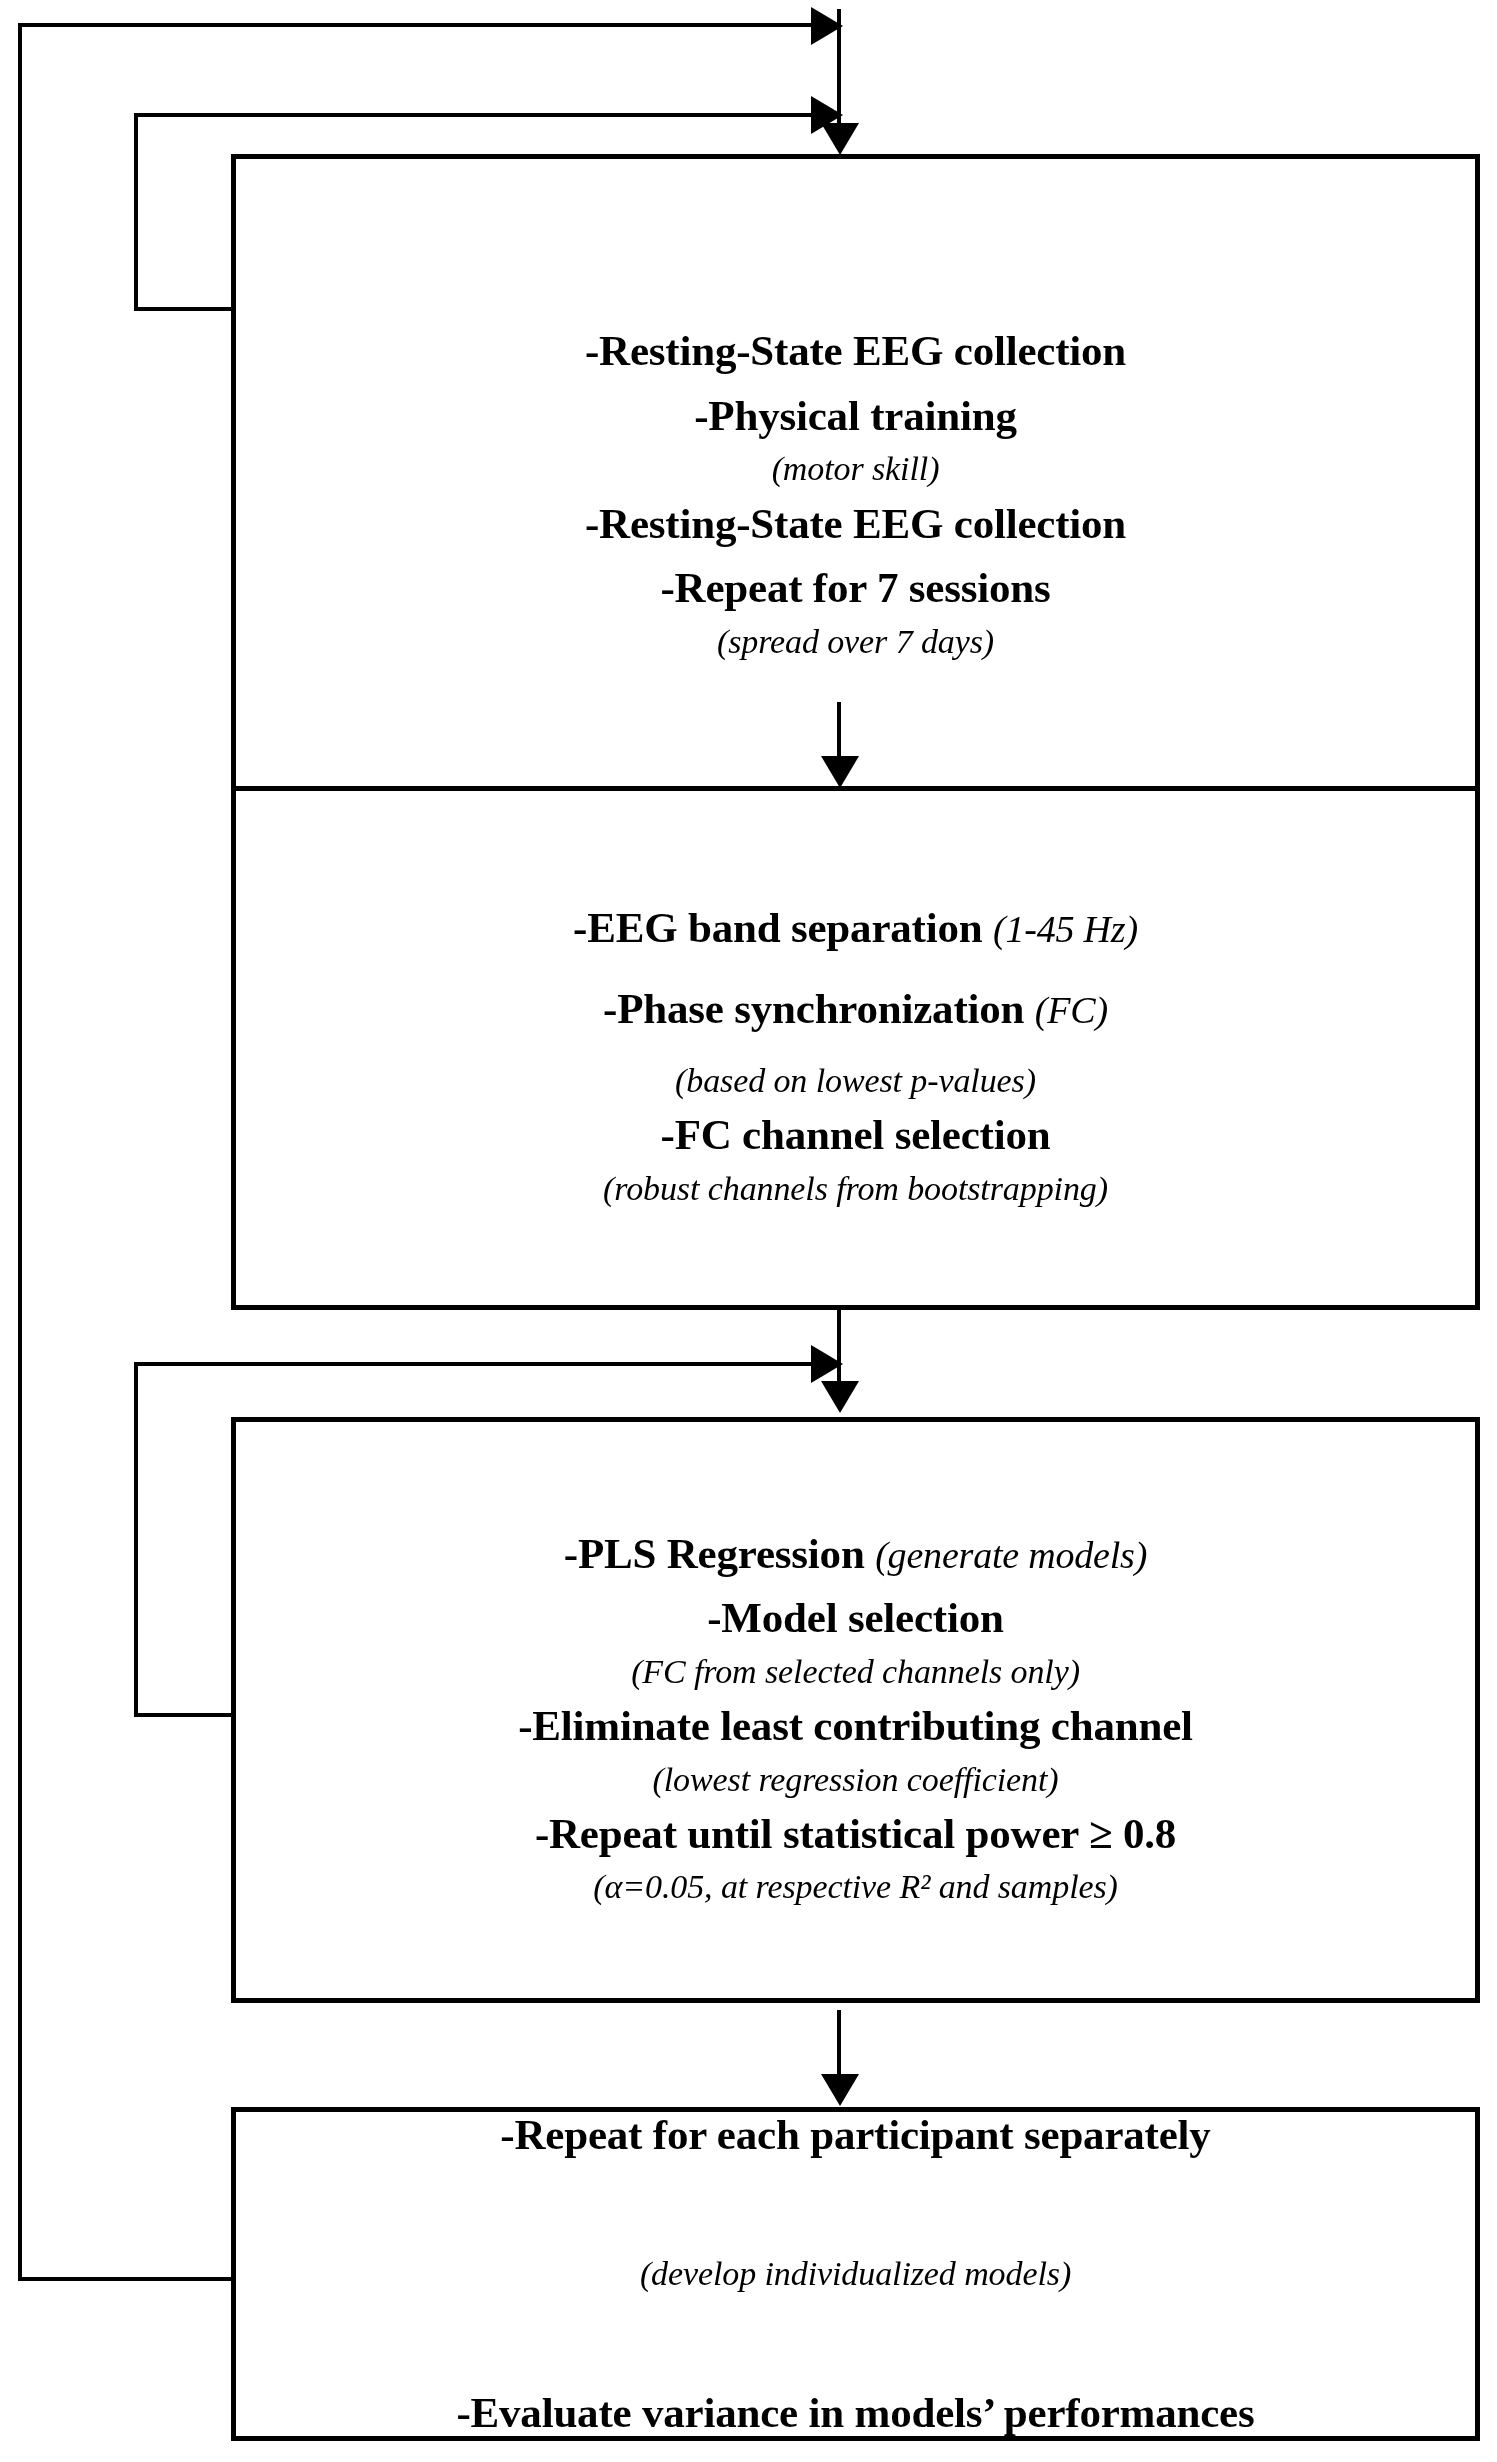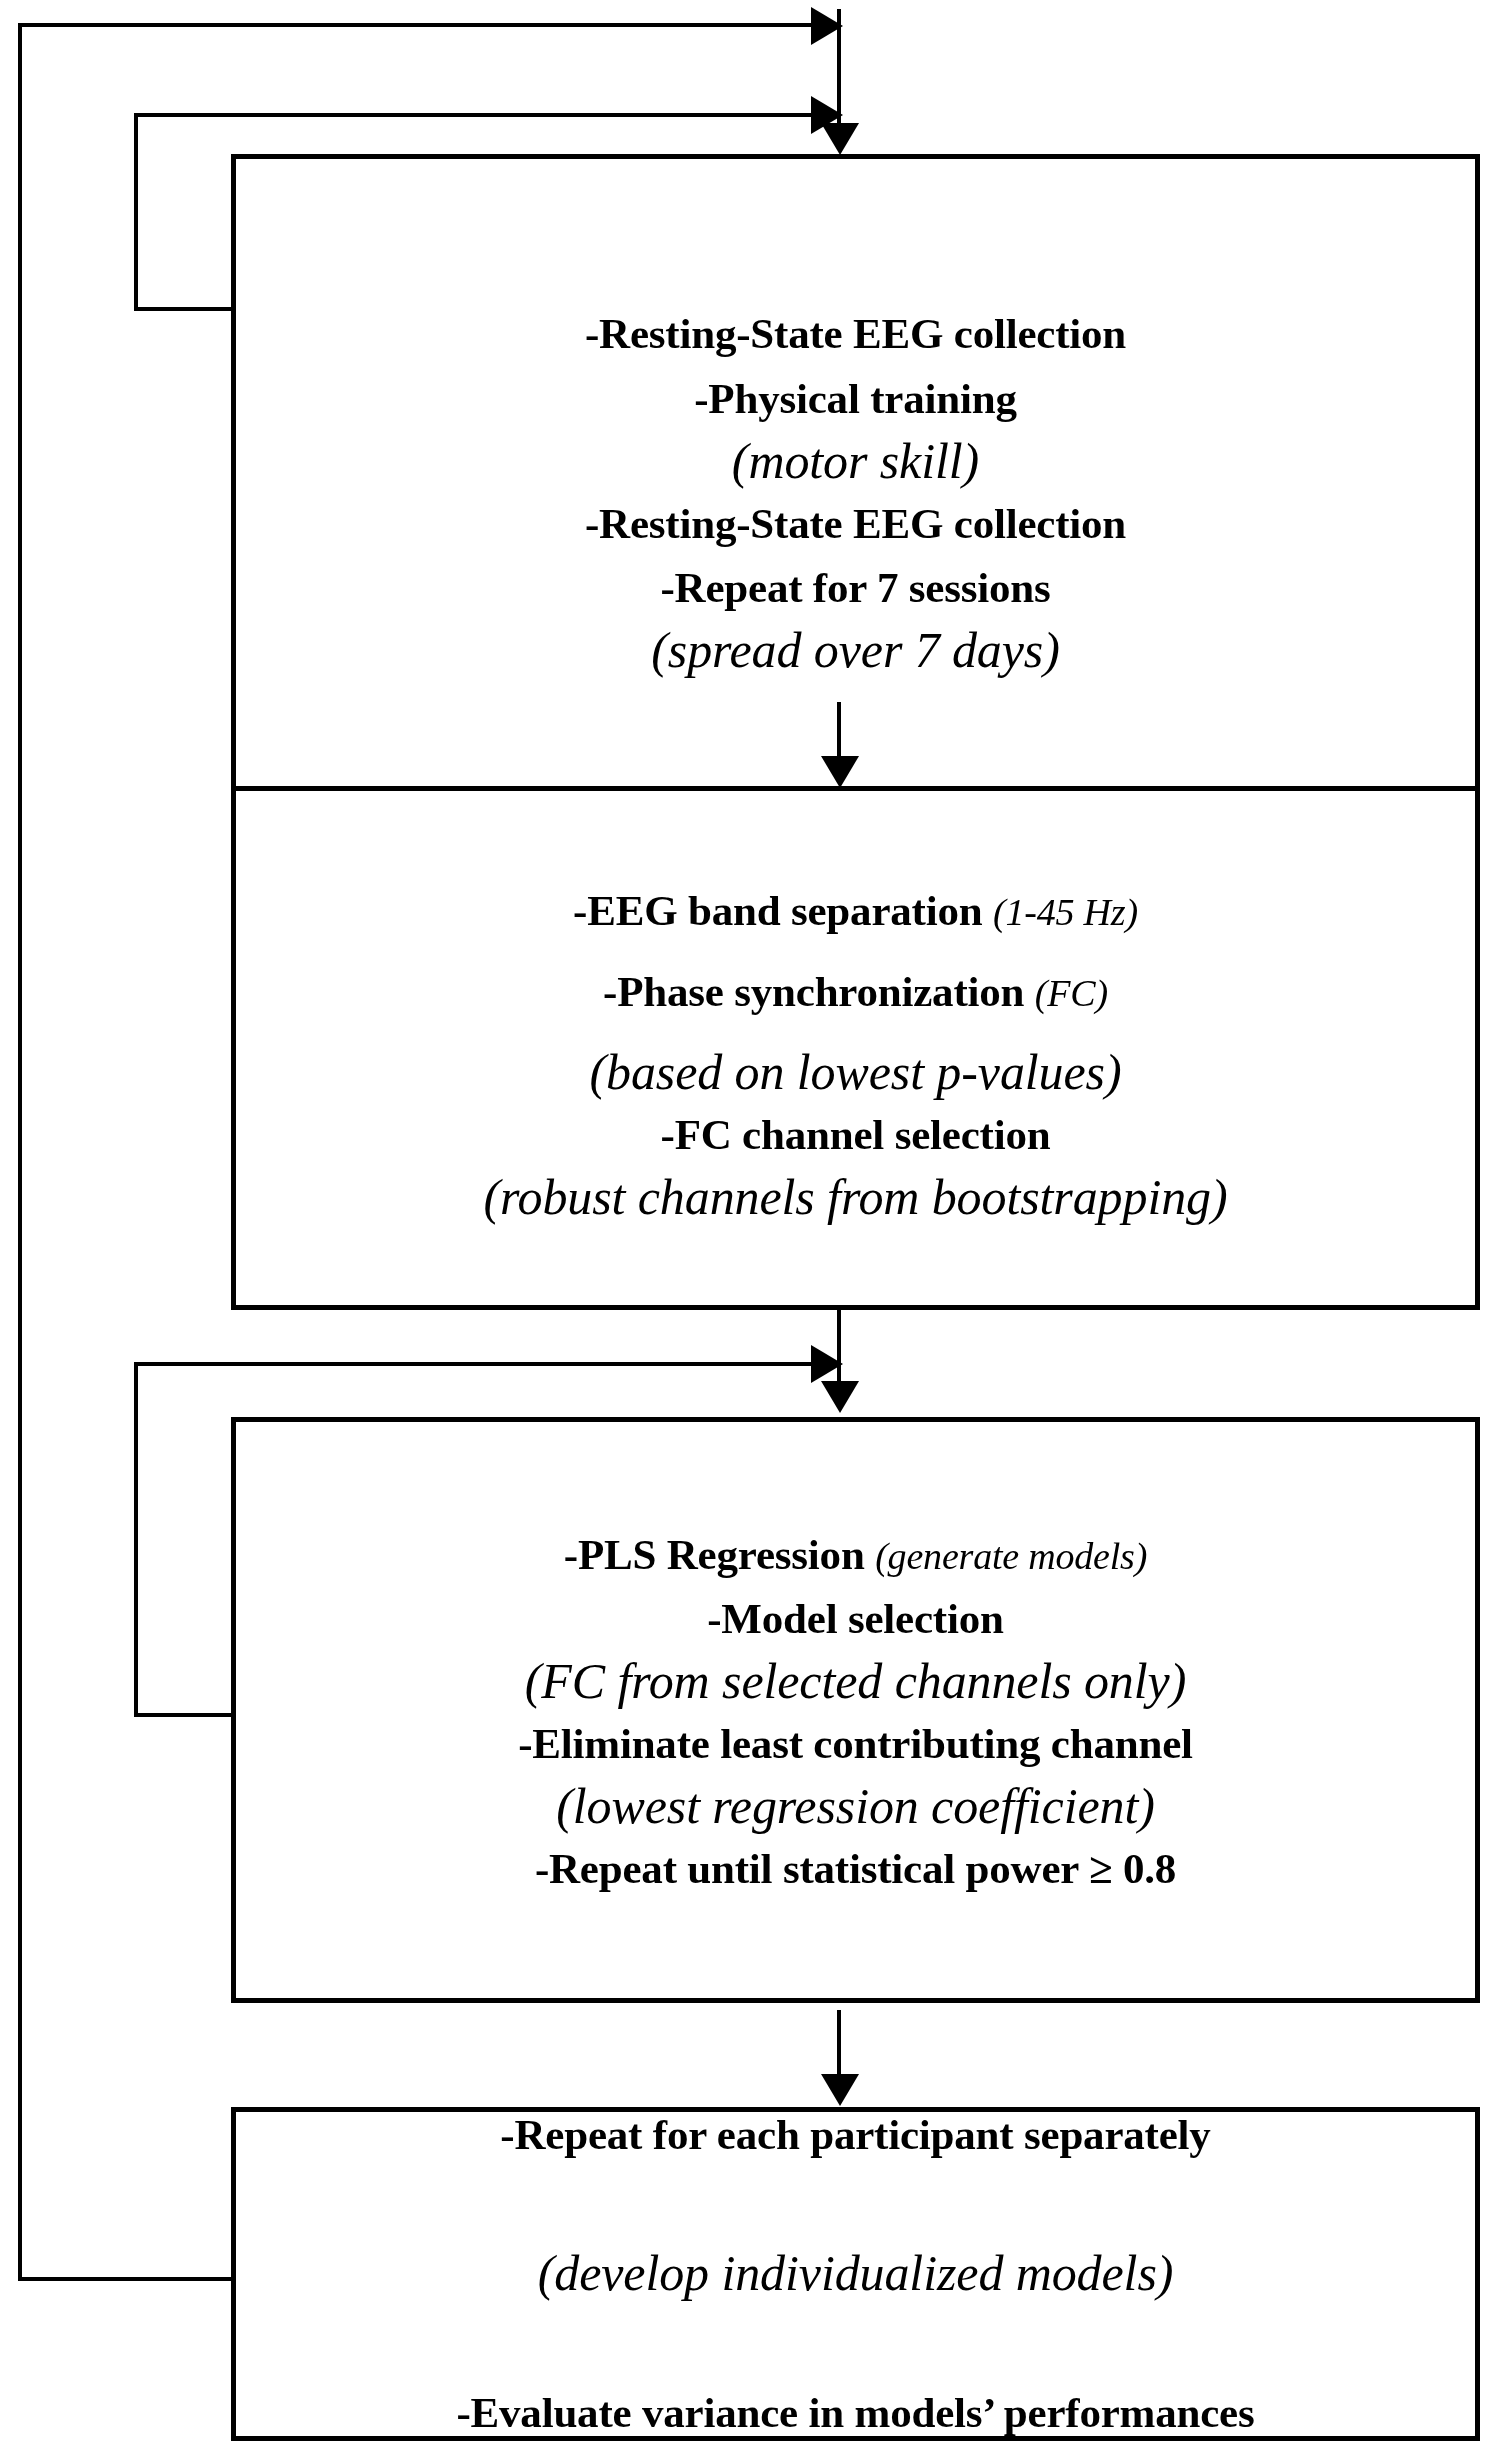--- a/index.html
+++ b/index.html
@@ -35,21 +35,21 @@
     text-align: center;
   }
   .ln.b {
     font-weight: bold;
     font-size: 43px;
     line-height: 1.06;
     letter-spacing: -0.2px;
   }
   .ln.i {
     font-style: italic;
-    font-size: 50px;
+    font-size: 34px;
     line-height: 1.06;
     letter-spacing: -0.1px;
   }
   .ln.mix {
     font-weight: bold;
     font-size: 43px;
     line-height: 1.06;
     letter-spacing: -0.2px;
     margin-top: 16px;
   }
@@ -152,20 +152,21 @@
     <span class="ln b">-Model selection</span>
     <div class="spacer-sm"></div>
     <span class="ln i">(FC from selected channels only)</span>
     <div class="spacer-sm"></div>
     <span class="ln b">-Eliminate least contributing channel</span>
     <div class="spacer-sm"></div>
     <span class="ln i">(lowest regression  coefficient)</span>
     <div class="spacer-sm"></div>
     <span class="ln b">-Repeat until statistical power ≥ 0.8</span>
     <div class="spacer-sm"></div>
+    <span class="ln i">(α=0.05, at respective R² and samples)</span>
   </div>
 
   <div class="vline" style="left:837px; top:2010px; height:69px;"></div>
   <div class="arrow-down" style="left:821px; top:2074px;"></div>
 
   <div class="flow-box" style="left:231px; top:2107px; width:1249px; height:334px;justify-content:space-between;">
     <span class="ln b">-Repeat for each participant separately</span>
     <div class="spacer-md"></div>
     <span class="ln i">(develop individualized models)</span>
     <div class="spacer-md"></div>

